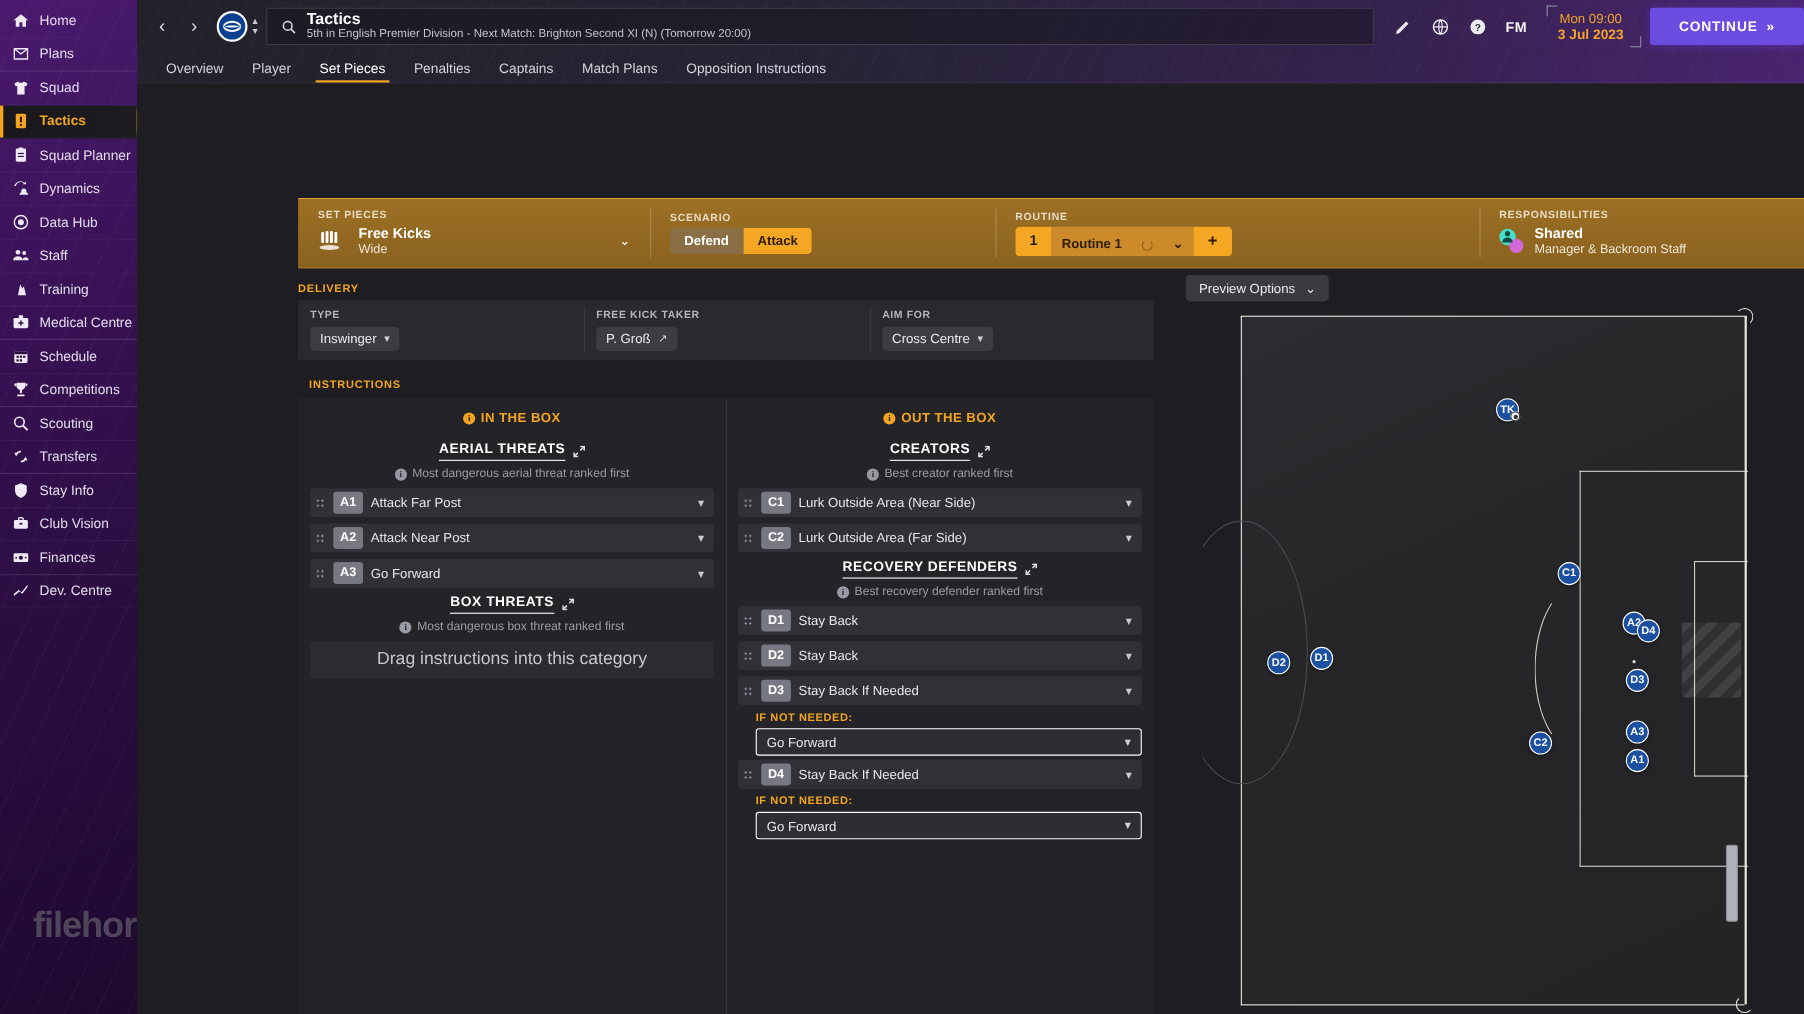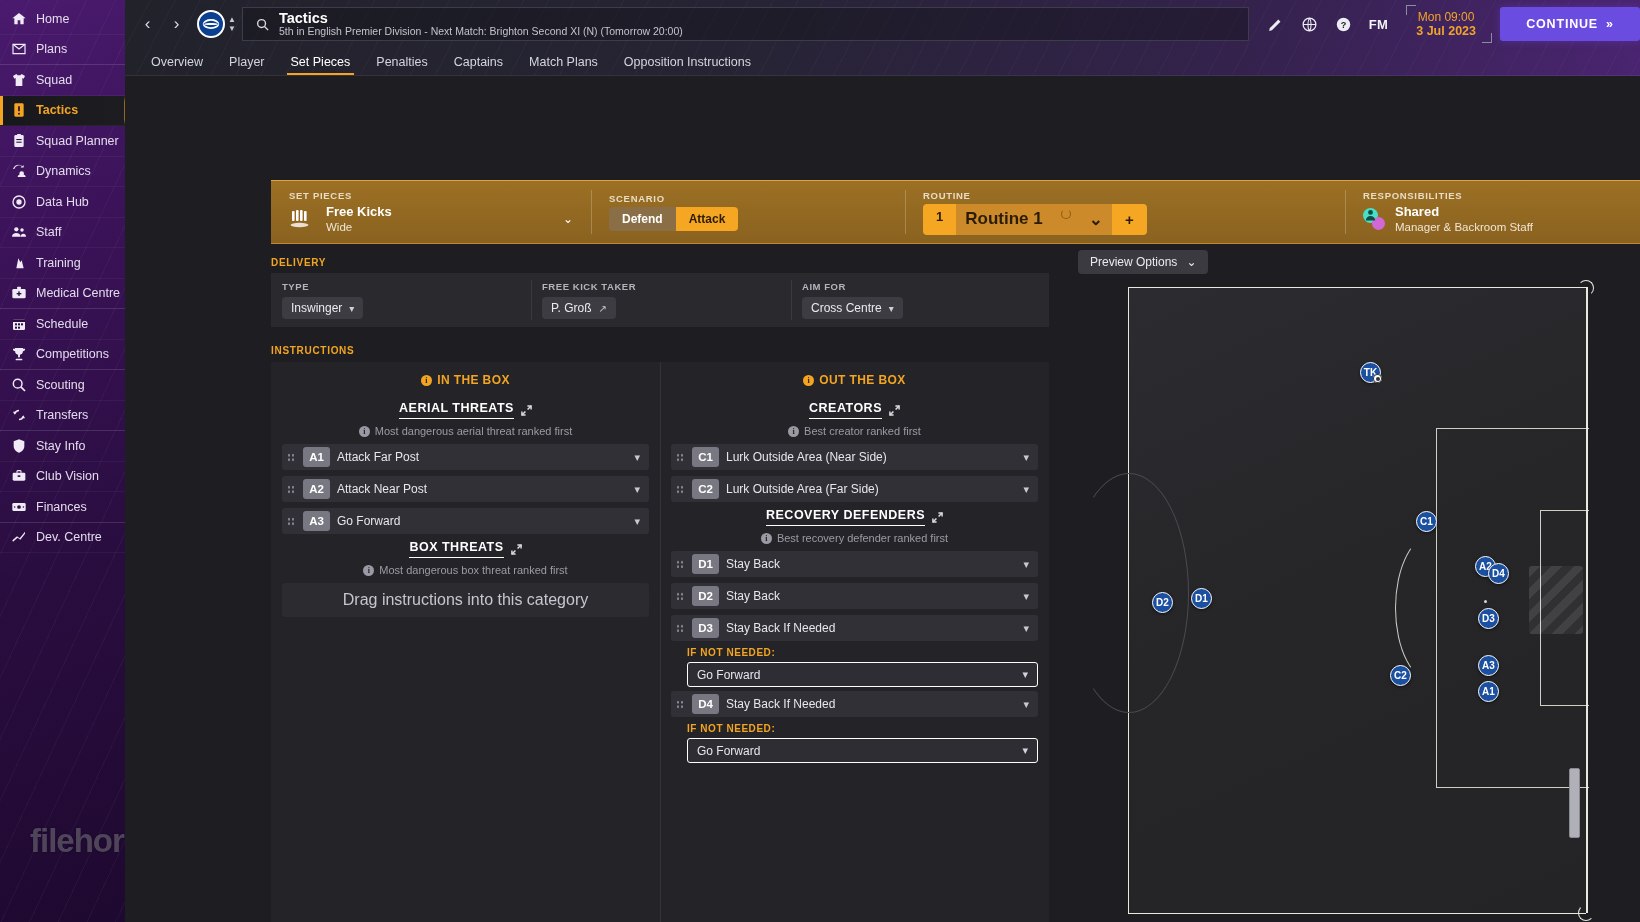--- a/index.html
+++ b/index.html
@@ -151,21 +151,21 @@
   .fk-txt .t2{ font-size:11.5px; color:#efe6d4; line-height:1.25; }
   .bz1 .chev{ margin-left:auto; color:#fff; font-size:12px; }
   .bz2{ width:314px; }
   .seg{ display:flex; border-radius:4px; overflow:hidden; width:fit-content; }
   .seg div{ padding:5px 13px; font-size:12px; font-weight:bold; }
   .seg .off{ background:#8a6f46; color:#fff; }
   .seg .on{ background:#f5a623; color:#2b1d05; }
   .bz3{ width:440px; }
   .rt{ display:flex; align-items:stretch; border-radius:4px; overflow:hidden; width:fit-content; }
   .rt .num{ background:#f5a623; color:#2b1d05; font-weight:bold; font-size:13px; padding:5px 13px; }
-  .rt .nm{ background:#cc8a2a; color:#2b1d05; font-weight:bold; font-size:17px; padding:5px 9px; display:flex;align-items:flex-start;gap:18px; }
+  .rt .nm{ background:#cc8a2a; color:#2b1d05; font-weight:bold; font-size:12px; padding:5px 9px; display:flex;align-items:flex-end;gap:18px; }
   .rt .plus{ background:#f5a623; color:#2b1d05; font-weight:bold; font-size:15px; padding:5px 13px; display:flex;align-items:center; }
   .ring{ width:10px;height:10px;border:1.6px solid #8f5f10;border-radius:50%;border-top-color:transparent;display:inline-block; }
   .bz4{ flex:1; }
   .bz4 .row{ display:flex; align-items:center; gap:10px; }
   .resp-ico{ width:22px;height:22px;flex:0 0 22px;position:relative; }
   .resp-ico .c1{ position:absolute;left:0;top:0;width:15px;height:15px;border-radius:50%;background:#46dfc8; }
   .resp-ico .c2{ position:absolute;right:0;bottom:0;width:13px;height:13px;border-radius:50%;background:#d268d6; }
   .resp-ico svg{position:absolute;left:2px;top:1px;width:11px;height:12px;fill:#124a44;}
   .rsp .t1{ font-size:13px;font-weight:bold;color:#fff;line-height:1.25;}
   .rsp .t2{ font-size:11.5px;color:#efe6d4;line-height:1.25;}
@@ -652,21 +652,21 @@
               <span class="cv">▾</span>
             </div>
           </div>
         </div>
 
       <div class="prevopt">
         <span>Preview Options</span>
         <span>⌄</span>
       </div>
 
-      <div class="sec-label" style="left:146px; top:269px;">INSTRUCTIONS</div>
+      <div class="sec-label" style="left:156px; top:269px;">INSTRUCTIONS</div>
       <div class="instr-wrap" id="instr-wrap">
           <div class="col">
             <div class="col-title">
               <span class="ibadge">i</span>
               <span>IN THE BOX</span>
             </div>
             <div class="grp-head">
               <span class="t">AERIAL THREATS</span>
               <span class="exp">
                 <svg viewBox="0 0 12 12">

